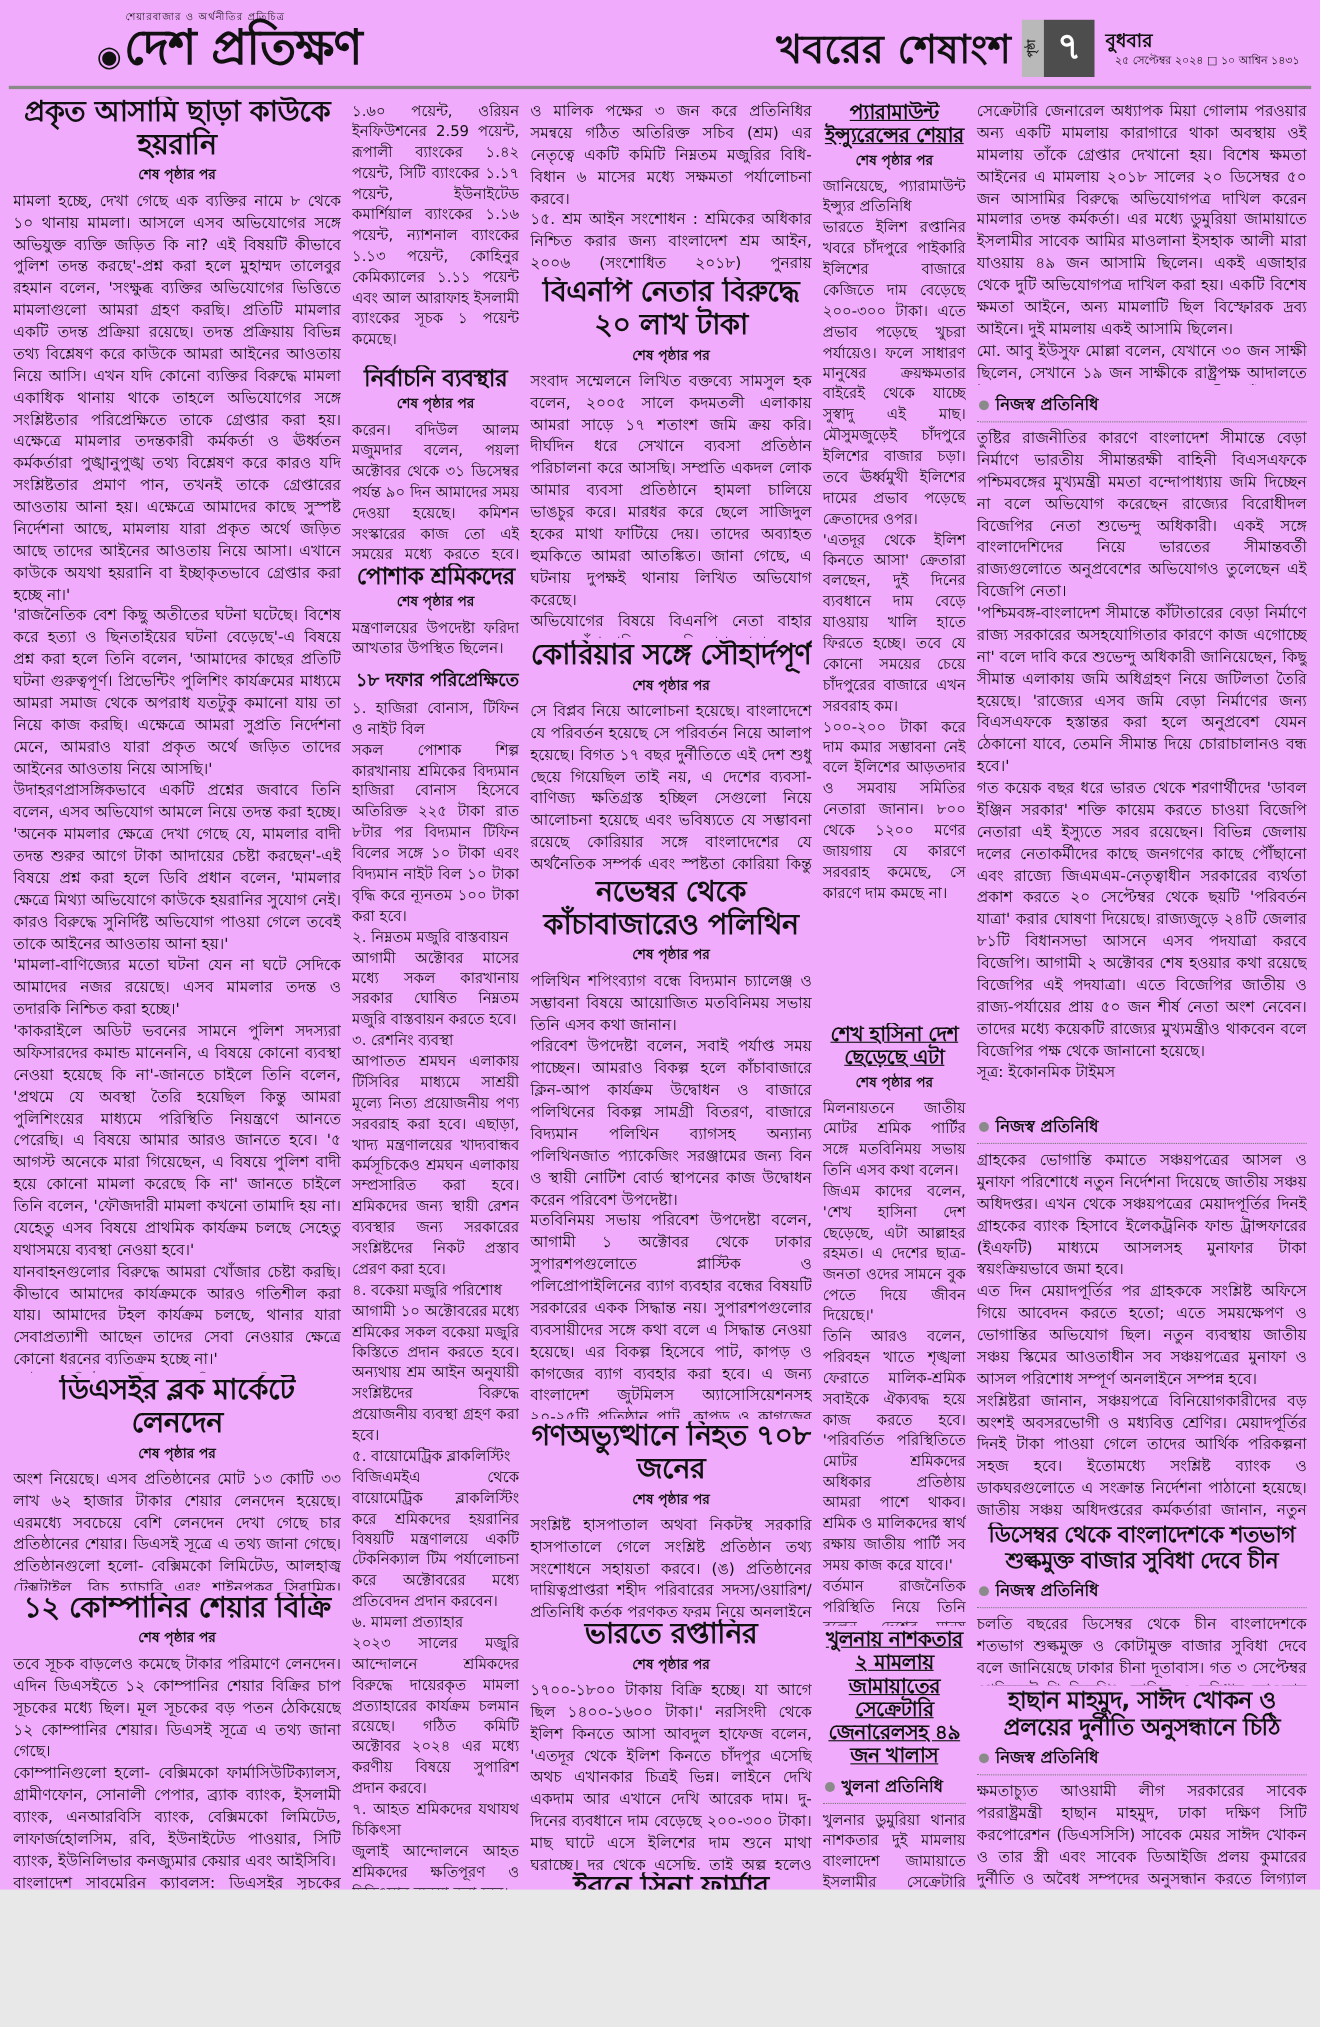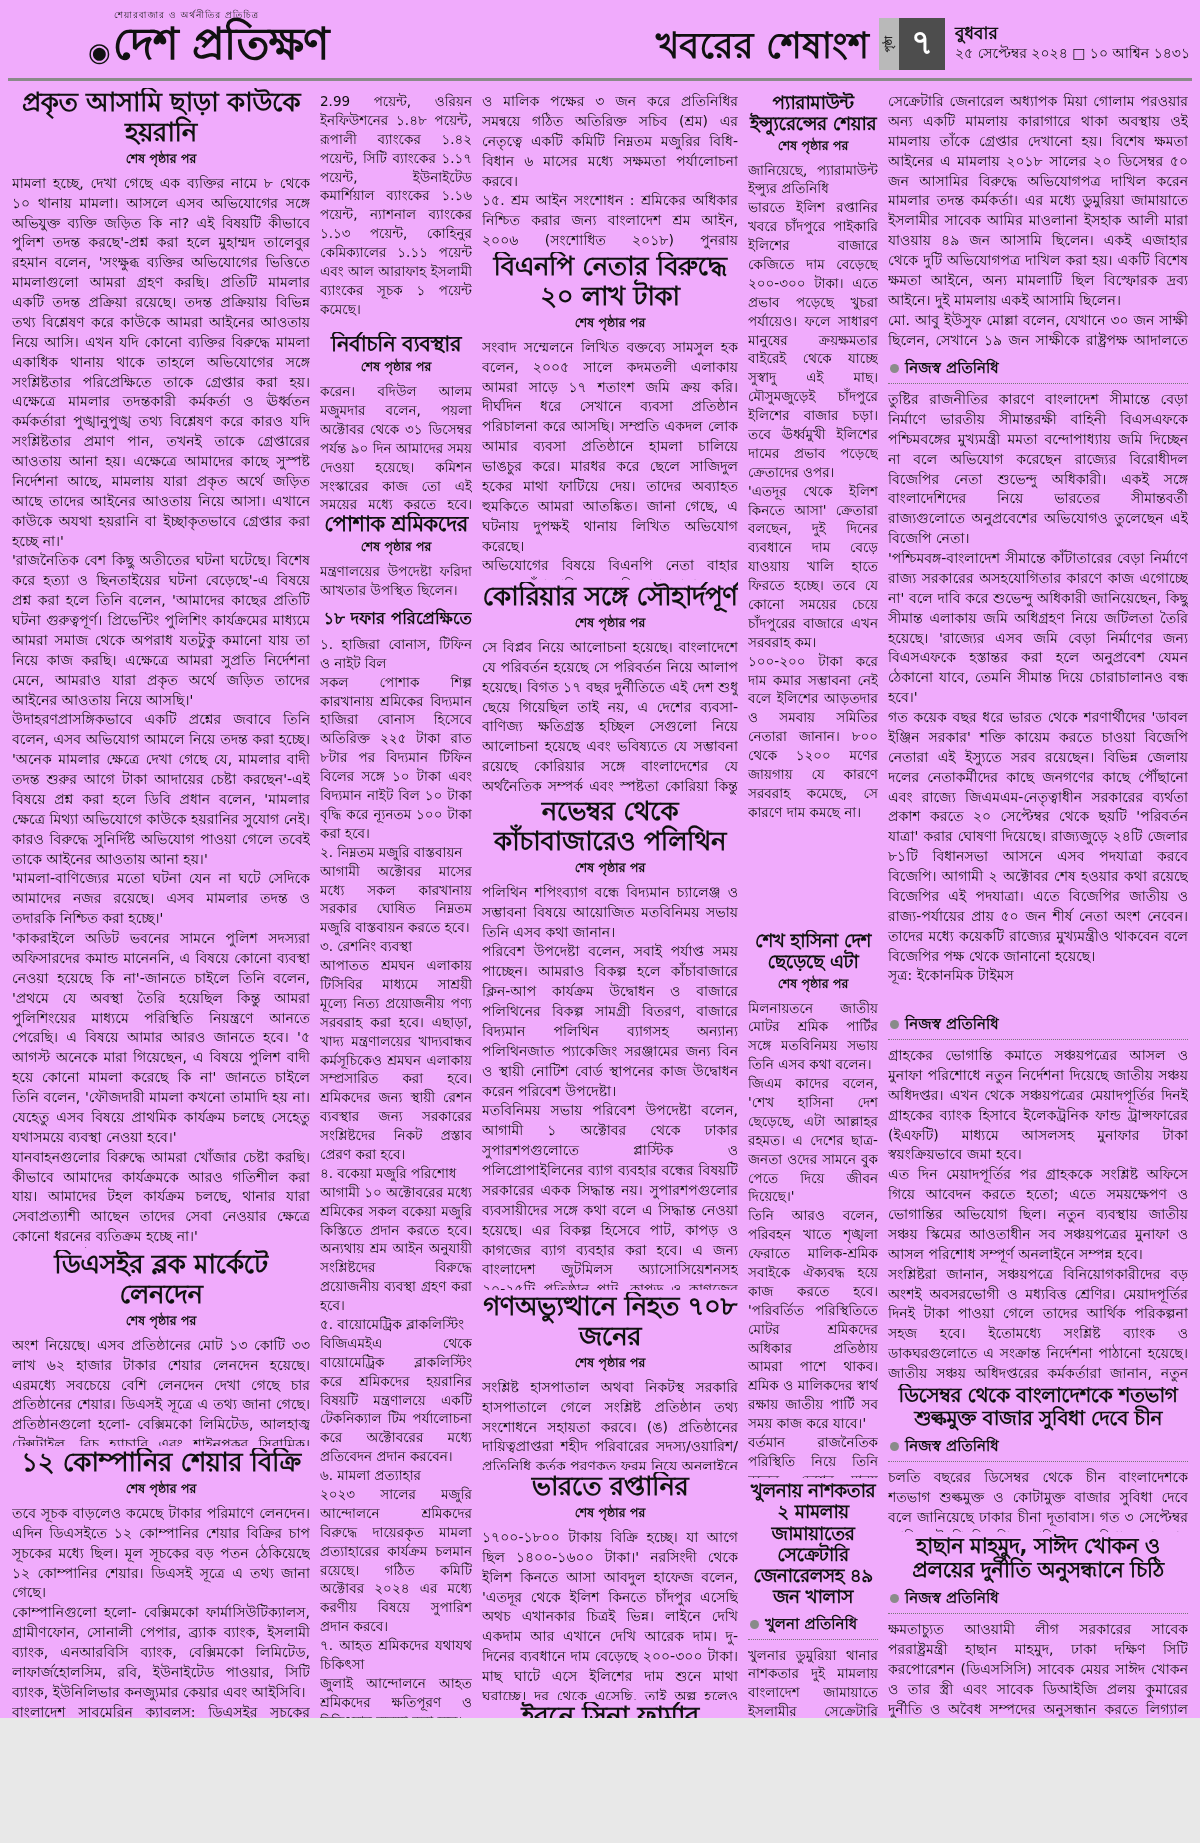--- a/index.html
+++ b/index.html
@@ -15,25 +15,25 @@
   #logo-title{font-size:44px;font-weight:bold;line-height:.95;letter-spacing:-1px;}
   #mast-right{position:absolute;right:10px;top:12px;display:flex;align-items:flex-end;}
   #section-title{font-size:36px;font-weight:bold;line-height:1;margin-right:10px;}
   #page-badge{display:flex;align-items:stretch;height:52px;margin-right:10px;position:relative;top:6px;}
   #page-label-box{background:#b9b9b9;color:#222;width:20px;display:flex;align-items:center;justify-content:center;}
   #page-label-box span{writing-mode:vertical-rl;transform:rotate(180deg);font-size:10px;font-weight:bold;}
   #page-number-box{background:#4d4d4d;color:#fff;width:46px;display:flex;align-items:center;justify-content:center;
                    font-size:34px;font-weight:bold;}
   #date-block{line-height:1.25;padding-bottom:2px;min-width:185px;}
   #weekday{font-size:17px;font-weight:bold;}
-  #date-line{font-size:14px;}
+  #date-line{font-size:10px;text-align:center;}
   
   .art{position:absolute;overflow:hidden;}
   .hl{margin:0 0 2px 0;text-align:center;font-weight:bold;line-height:1.15;letter-spacing:-.5px;}
-  .h26{font-size:26px;} .h24{font-size:23px;} .h22{font-size:21px;} .h20{font-size:18.5px;}
+  .h26{font-size:26px;} .h24{font-size:23px;} .h22{font-size:21px;} .h20{font-size:18.5px;text-decoration:underline;}
   .cont{text-align:center;font-size:12.5px;font-weight:bold;margin:1px 0 4px 0;}
   .byline{display:flex;align-items:center;font-size:15px;font-weight:bold;margin:4px 0 2px 2px;}
   .byline .dot{width:9px;height:9px;border-radius:50%;background:#8a8a8a;margin-right:6px;flex:0 0 auto;}
   .dotrule{border-bottom:1.5px dotted #777;margin:2px 0 6px 0;}
   .body{font-size:14px;line-height:1.42;text-align:justify;white-space:pre-line;}
   .narrow .body{font-size:13.5px;line-height:1.4;}
   .subhl{margin:6px 0 2px 0;text-align:right;font-weight:bold;font-size:16.5px;}
 </style>
 </head>
 <body>
@@ -89,21 +89,21 @@
   <section class="art" style="left:12px;top:1448px;width:298px;height:386px">
     <h2 class="hl h26">১২ কোম্পানির শেয়ার বিক্রি</h2>
     <div class="cont">শেষ পৃষ্ঠার পর</div>
     <div class="body">তবে সূচক বাড়লেও কমেছে টাকার পরিমাণে লেনদেন। এদিন ডিএসইতে ১২ কোম্পানির শেয়ার বিক্রির চাপ সূচকের মধ্যে ছিল। মূল সূচকের বড় পতন ঠেকিয়েছে ১২ কোম্পানির শেয়ার। ডিএসই সূত্রে এ তথ্য জানা গেছে।
 কোম্পানিগুলো হলো- বেক্সিমকো ফার্মাসিউটিক্যালস, গ্রামীণফোন, সোনালী পেপার, ব্র্যাক ব্যাংক, ইসলামী ব্যাংক, এনআরবিসি ব্যাংক, বেক্সিমকো লিমিটেড, লাফার্জহোলসিম, রবি, ইউনাইটেড পাওয়ার, সিটি ব্যাংক, ইউনিলিভার কনজ্যুমার কেয়ার এবং আইসিবি।
 বাংলাদেশ সাবমেরিন ক্যাবলস: ডিএসইর সূচকের পতন ঠেকাতে সবচেয়ে বেশি ভূমিকা রেখেছে ইসলামী ব্যাংক। কোম্পানিটির শেয়ারের দর ৭ টাকা বেড়েছে। এর ফলে কোম্পানিটির মাধ্যমে সূচক বেড়েছে ৪.৪৪ পয়েন্ট। দ্বিতীয় অবস্থানে থেকে সূচকের পতন ঠেকাতে ভূমিকা রেখেছে খান ব্রাদার্স। আগের দিন শেয়ারটির দর ছিল ১৫৬ টাকা। গতকাল লেনদেন শেষে শেয়ারটির দর হয় ১৪১ টাকা ২০ পয়সা। অর্থাৎ শেয়ারটির দর ৯.৬ শতাংশ কমেছে। এতে সূচক কমেছে ৫.৮৪ পয়েন্ট।
 গতকাল লেনদেনের শুরুতে আগের দিনের ক্লোজিং দর ছিল ৩৯ টাকা ৮০ পয়সা। লেনদেন শেষে ক্লোজিং দর হয় ৩৮ টাকা ৩০ পয়সা। অর্থাৎ শেয়ারটির দর বা ৩.৭৭ শতাংশ কমেছে। এতে সূচক কমেছে ২.১০ পয়েন্ট। বাজারকে ধরে রাখার ক্ষেত্রে সূচকটি চেষ্টা চালায় এনআইসি ব্যাংকের শেয়ার।</div>
   </section>
 
   <section class="art narrow" style="left:320px;top:92px;width:152px;height:238px">
-    <div class="body">2.99 পয়েন্ট, ওরিয়ন ইনফিউশনের ১.৪৮ পয়েন্ট, রূপালী ব্যাংকের ১.৪২ পয়েন্ট, সিটি ব্যাংকের ১.১৭ পয়েন্ট, ইউনাইটেড কমার্শিয়াল ব্যাংকের ১.১৬ পয়েন্ট, ন্যাশনাল ব্যাংকের ১.১৩ পয়েন্ট, কোহিনুর কেমিক্যালের ১.১১ পয়েন্ট এবং আল আরাফাহ ইসলামী ব্যাংকের সূচক ১ পয়েন্ট কমেছে।</div>
+    <div class="body">১.৬০ পয়েন্ট, ওরিয়ন ইনফিউশনের 2.59 পয়েন্ট, রূপালী ব্যাংকের ১.৪২ পয়েন্ট, সিটি ব্যাংকের ১.১৭ পয়েন্ট, ইউনাইটেড কমার্শিয়াল ব্যাংকের ১.১৬ পয়েন্ট, ন্যাশনাল ব্যাংকের ১.১৩ পয়েন্ট, কোহিনুর কেমিক্যালের ১.১১ পয়েন্ট এবং আল আরাফাহ ইসলামী ব্যাংকের সূচক ১ পয়েন্ট কমেছে।</div>
   </section>
 
   <section class="art narrow" style="left:320px;top:332px;width:152px;height:178px">
     <h2 class="hl h22">নির্বাচনি ব্যবস্থার</h2>
     <div class="cont">শেষ পৃষ্ঠার পর</div>
     <div class="body">করেন। বদিউল আলম মজুমদার বলেন, পয়লা অক্টোবর থেকে ৩১ ডিসেম্বর পর্যন্ত ৯০ দিন আমাদের সময় দেওয়া হয়েছে। কমিশন সংস্কারের কাজ তো এই সময়ের মধ্যে করতে হবে। নির্বাচনি ব্যবস্থার সব দিক পর্যালোচনা করে তার ভিত্তিতে আমরা সংস্কার প্রস্তাবনা প্রণয়ন করব।
 বদিউল আলম মজুমদার বলেন, রাজনৈতিক দলের সঙ্গে আলাপ-আলোচনার মাধ্যমে সংস্কারের কার্যক্রম নির্ধারণ হবে। সংলাপের মাধ্যমে একটা রোডম্যাপ তৈরি হবে।</div>
   </section>
 
   <section class="art narrow" style="left:320px;top:512px;width:152px;height:1300px">

